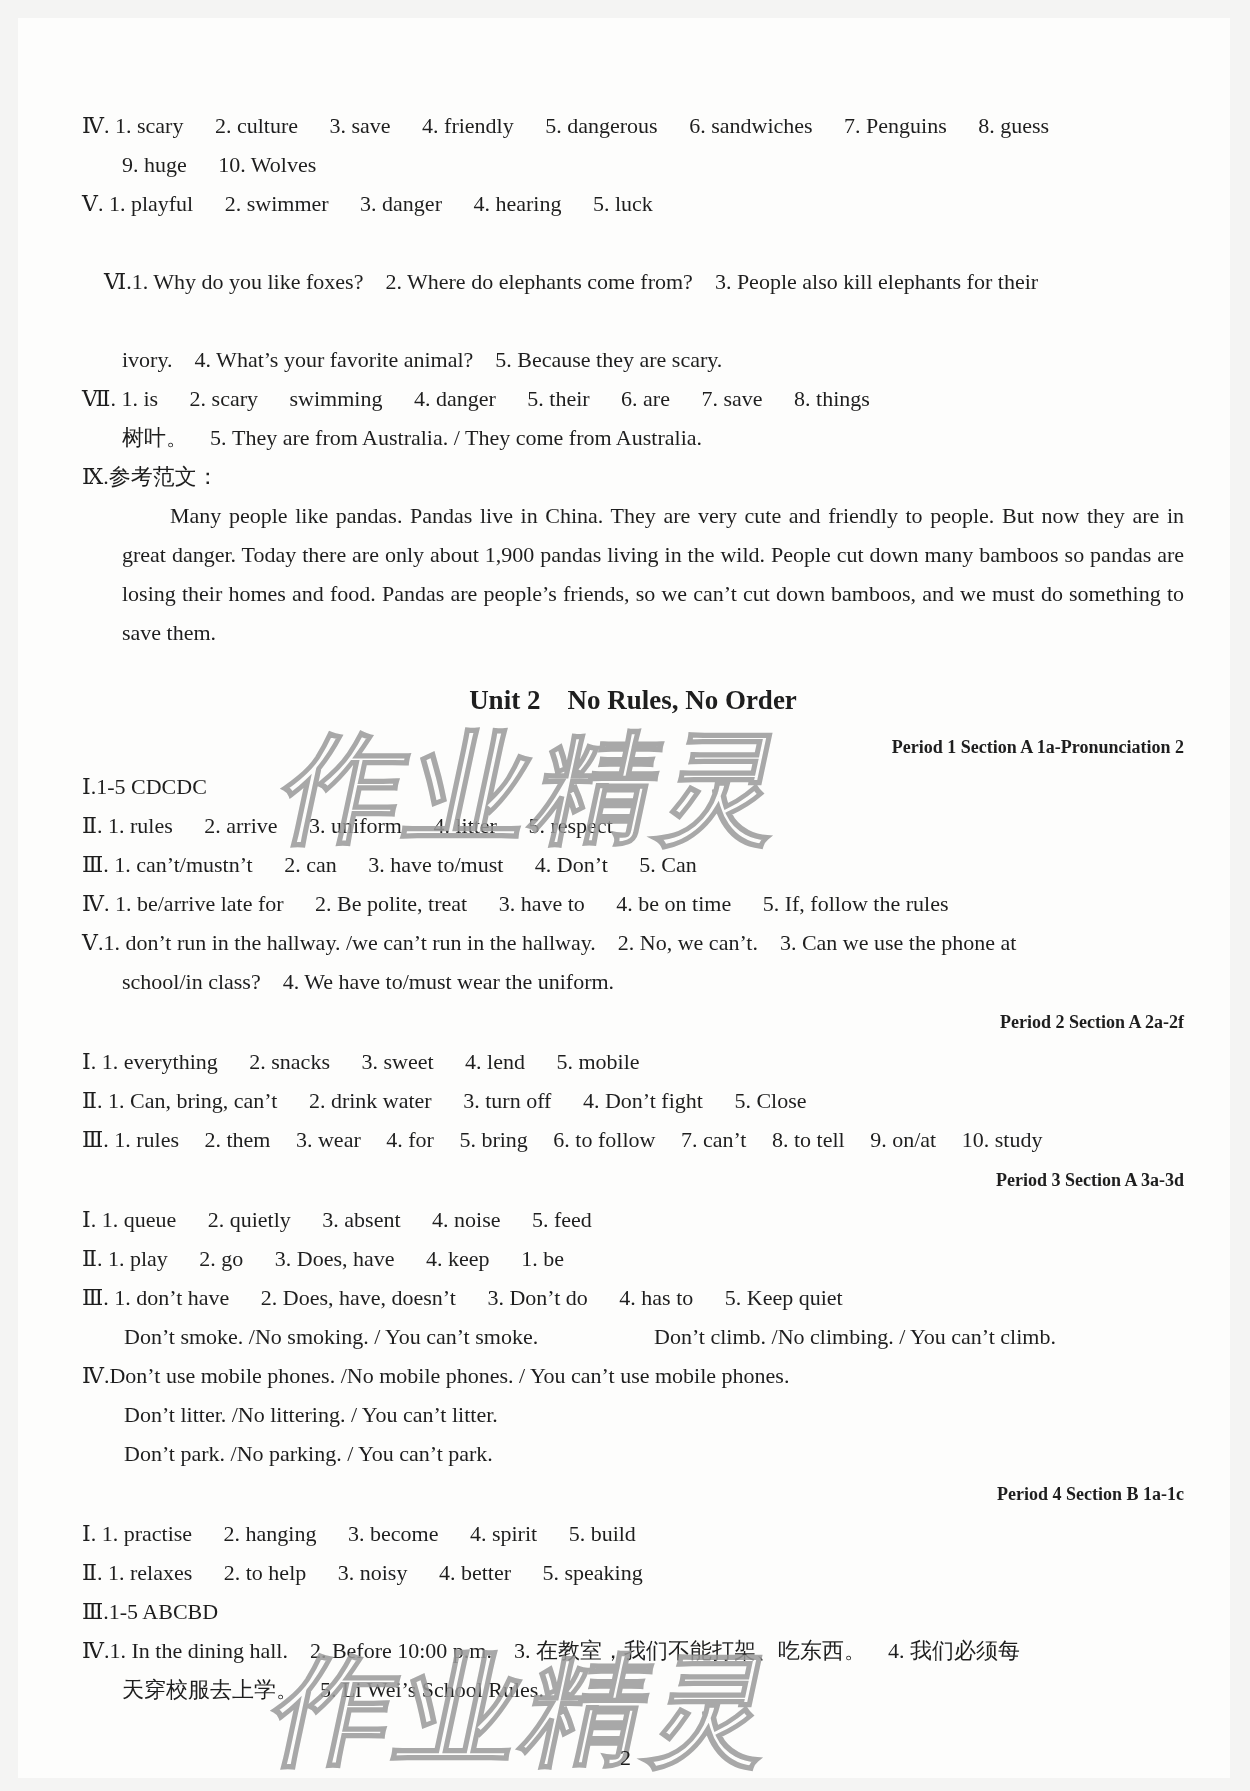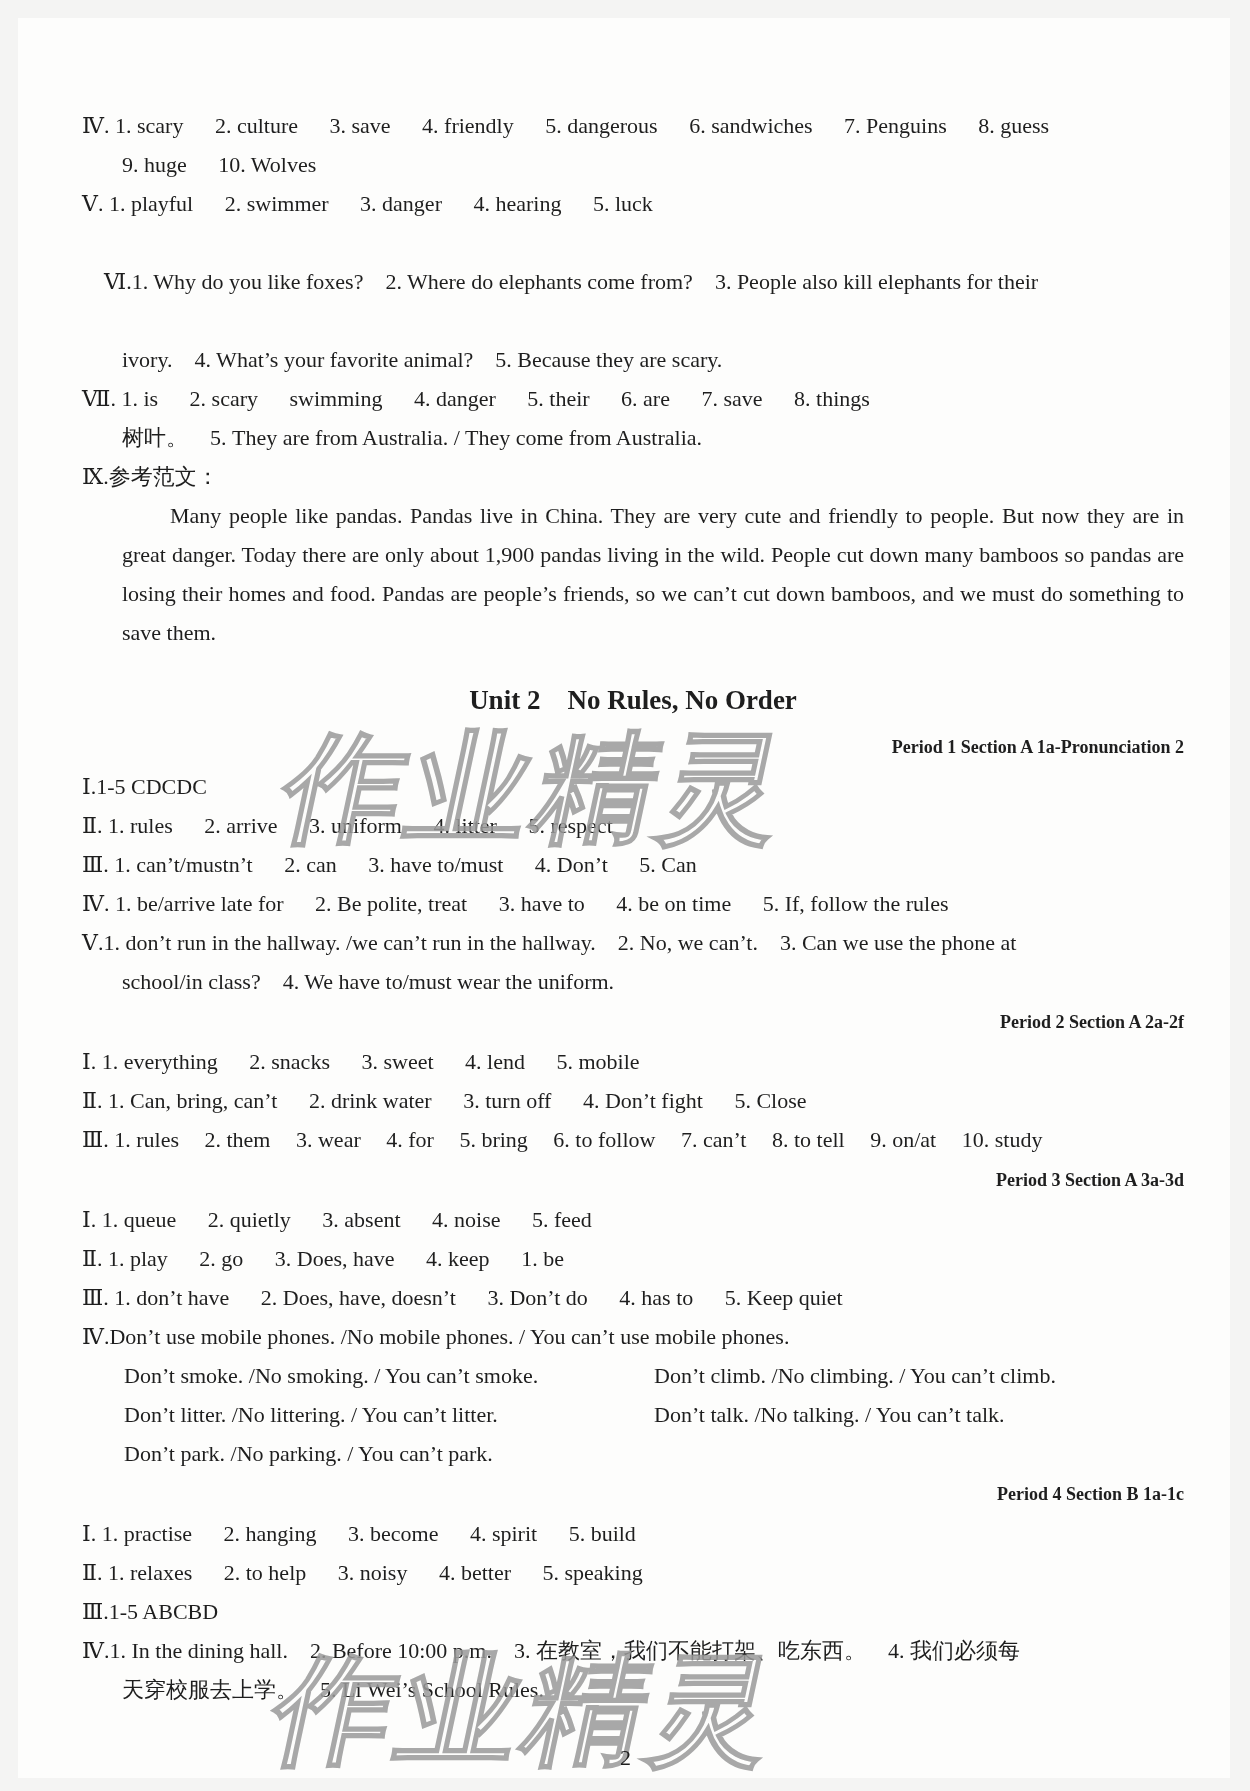--- a/index.html
+++ b/index.html
@@ -177,30 +177,29 @@
     <span class="item">1. be</span>
   </div>
   <div class="line">
     <span class="roman">Ⅲ.</span>
     <span class="item">1. don’t have</span>
     <span class="item">2. Does, have, doesn’t</span>
     <span class="item">3. Don’t do</span>
     <span class="item">4. has to</span>
     <span class="item">5. Keep quiet</span>
   </div>
-  <div class="line">
-    <span class="roman">Ⅳ.</span><span>Don’t use mobile phones. /No mobile phones. / You can’t use mobile phones.</span>
-  </div>
   <div class="line twocol">
     <span>Don’t smoke. /No smoking. / You can’t smoke.</span>
     <span>Don’t climb. /No climbing. / You can’t climb.</span>
   </div>
+  <div class="line">
+    <span class="roman">Ⅳ.</span><span>Don’t use mobile phones. /No mobile phones. / You can’t use mobile phones.</span>
+  </div>
   <div class="line twocol">
     <span>Don’t litter. /No littering. / You can’t litter.</span>
-    <span>Don’t talk. /No talking. / You can’t talk.</span>
   </div>
   <div class="line twocol">
     <span>Don’t park. /No parking. / You can’t park.</span>
     <span></span>
   </div>
 
   <div class="period-title">Period 4 Section B 1a-1c</div>
   <div class="line">
     <span class="roman">Ⅰ.</span>
     <span class="item">1. practise</span>

